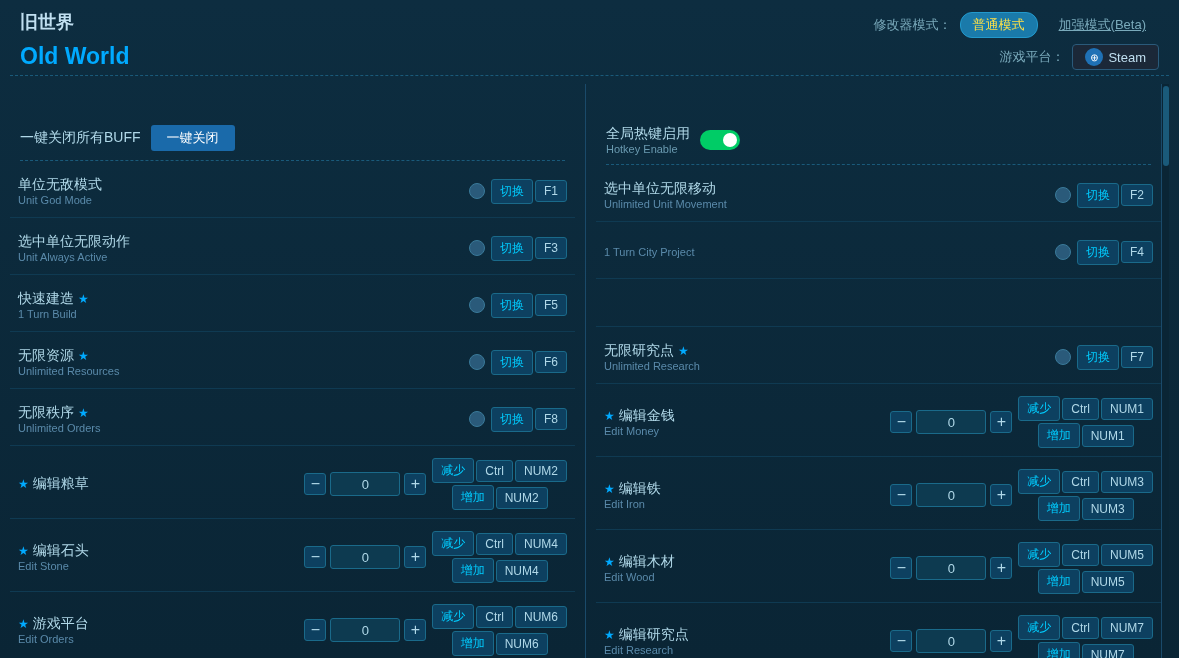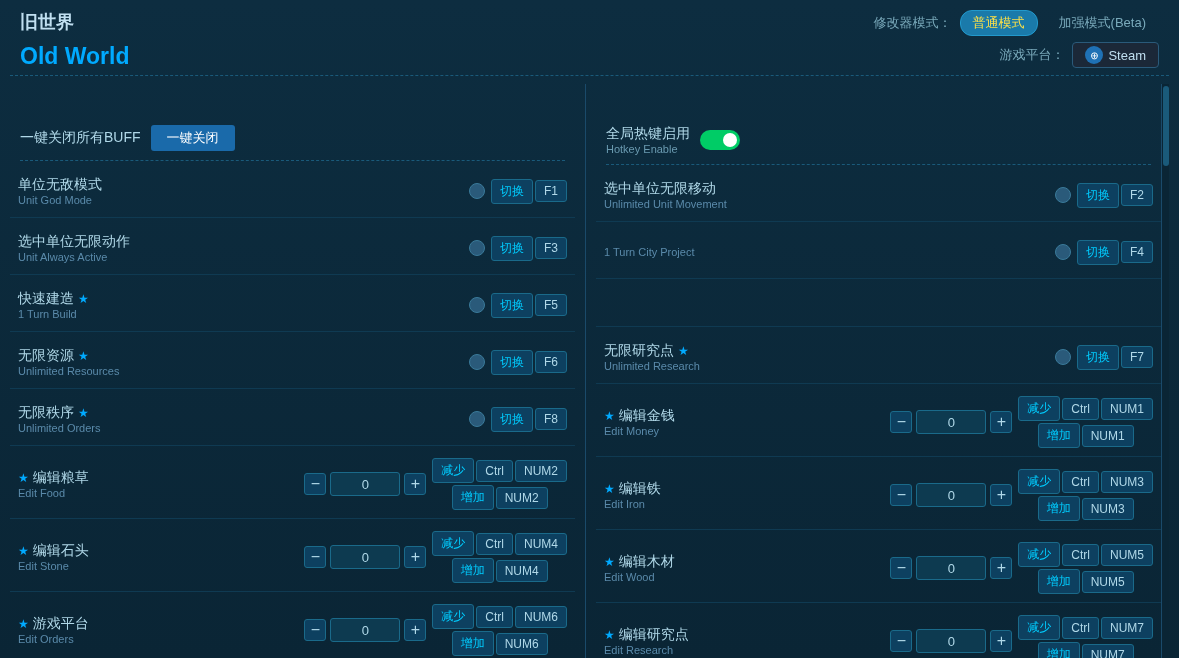--- a/index.html
+++ b/index.html
@@ -18,21 +18,21 @@
       background: linear-gradient(180deg, #0d2d40 0%, #0a2535 100%);
       position: relative;
       display: flex;
       flex-direction: column;
     }
     
     .header {
       display: flex;
       padding: 10px 20px 5px 20px;
       justify-content: space-between;
-      align-items: flex-start;
+      align-items: flex-end;
       gap: 44px;
     }
     .title-section {
       display: flex;
       flex-direction: column;
     }
     .title-cn {
       font-size: 18px;
       font-weight: bold;
       color: #c0dff0;
@@ -68,20 +68,21 @@
     .mode-btn.active {
       background: #1a7aaa;
       color: #fde047;
       border-color: #2299cc;
       border-radius: 12px;
     }
     .mode-btn.inactive {
       background: transparent;
       color: #7aaabb;
       border-color: transparent;
+      text-decoration: underline;
     }
     .platform-row {
       display: flex;
       align-items: center;
       gap: 8px;
     }
     .platform-label {
       font-size: 13px;
       color: #7aaabb;
     }
@@ -427,21 +428,20 @@
         </div>
       </div>
 
       <div class="feature-block">
         <div class="feature-row">
           <div class="feature-name">
             <div class="feature-name-cn">
               <span class="star-icon">★</span>
               <span>编辑粮草</span>
             </div>
-            <div class="feature-name-en">Edit Food</div>
           </div>
           <div class="num-editor">
             <button class="num-btn">−</button>
             <input class="num-input" type="text" value="0" style="">
             <button class="num-btn">+</button>
           </div>
           <div class="edit-key-group">
             <div class="edit-key-row">
               <span class="key-btn label-btn">减少</span>
               <span class="key-btn">Ctrl</span>

